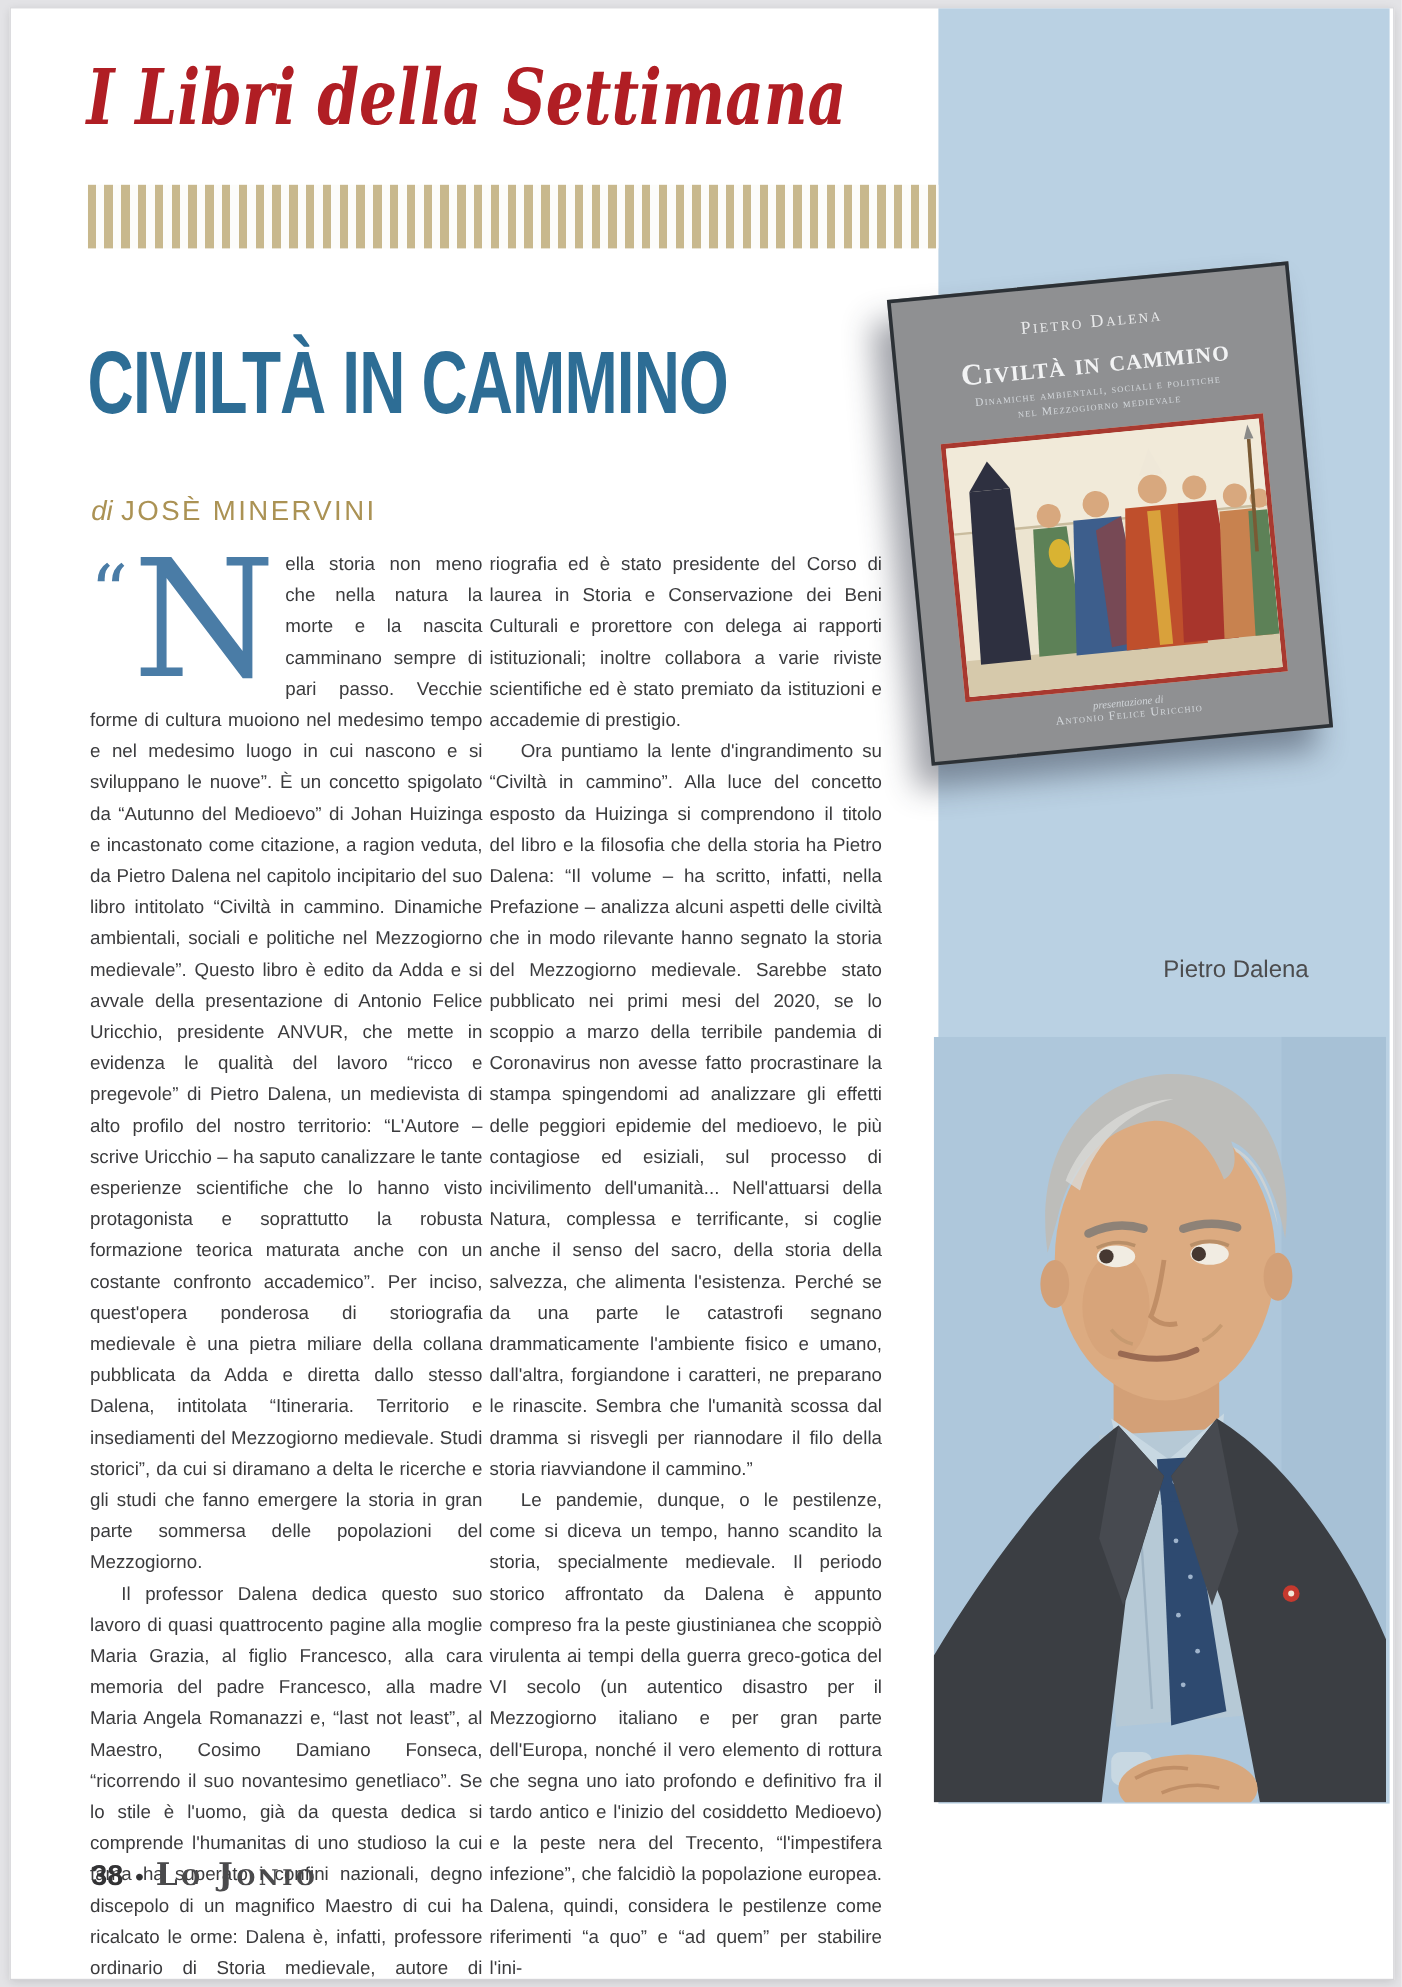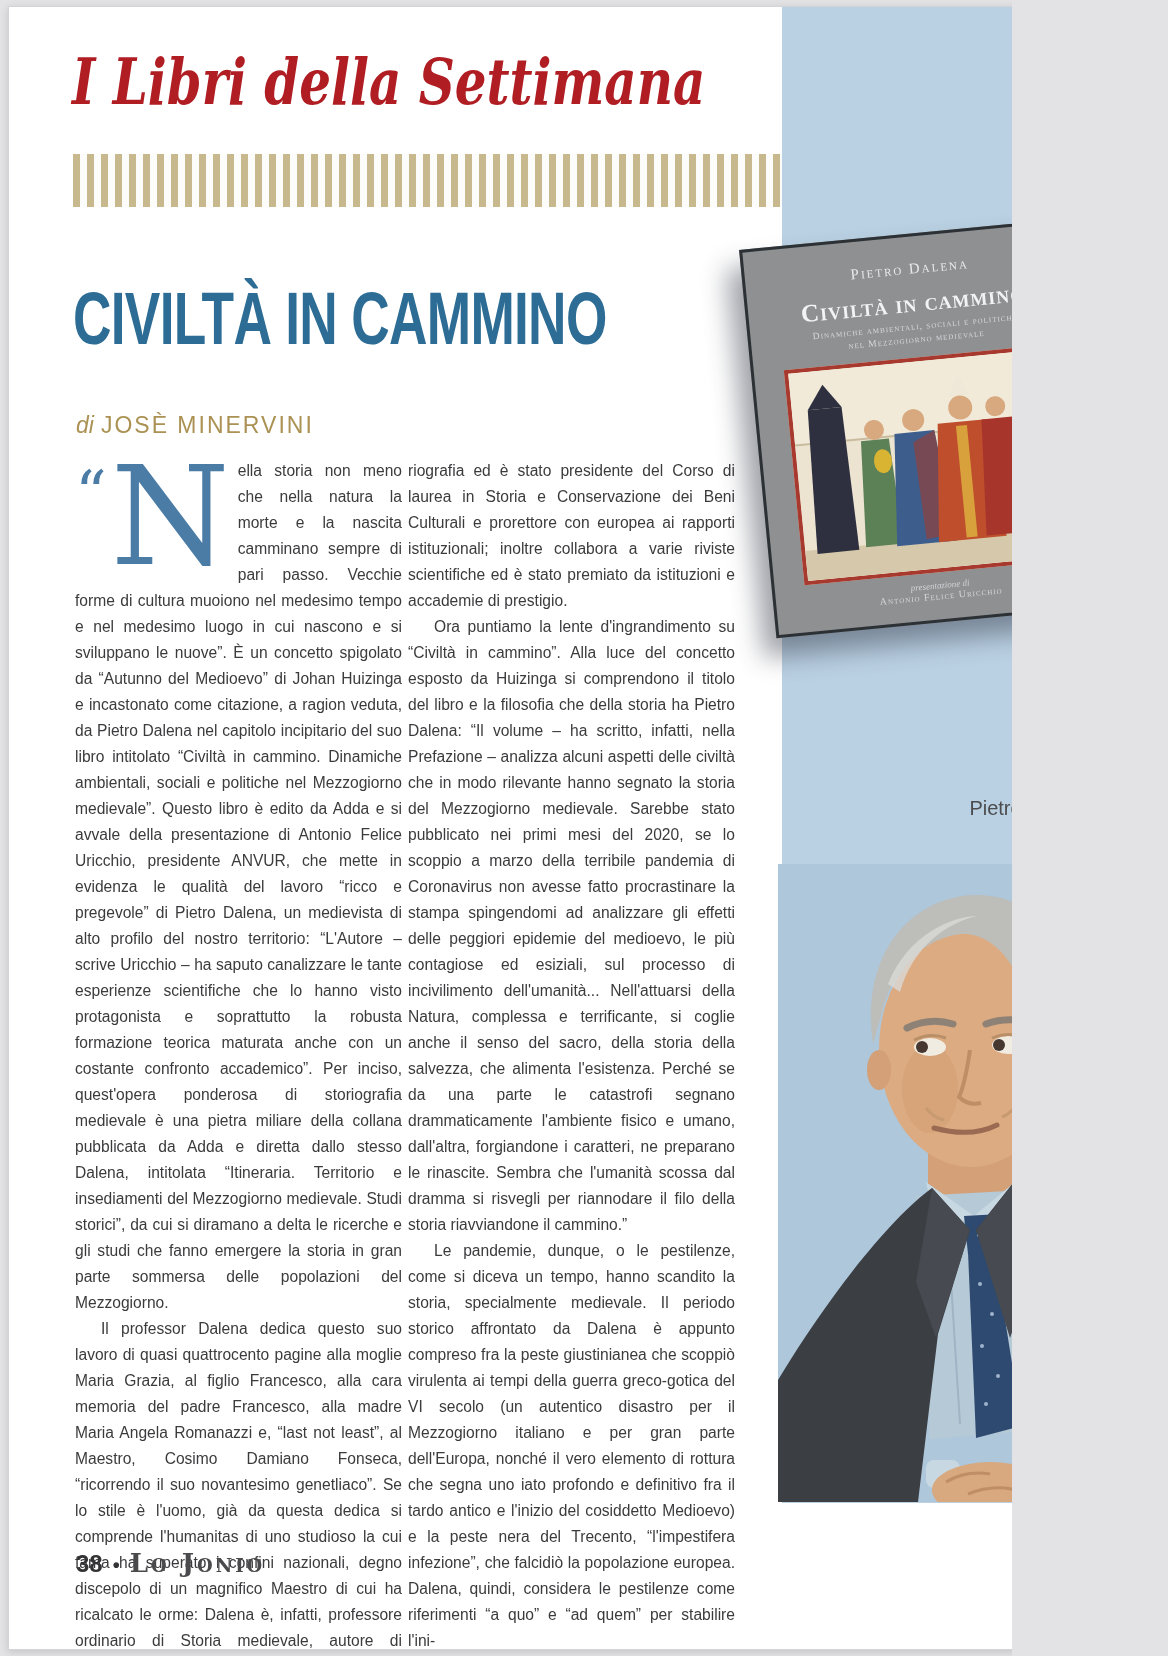--- a/index.html
+++ b/index.html
@@ -1,17 +1,17 @@
 <!DOCTYPE html>
 <html lang="it"><head>
 <meta charset="utf-8">
 <style>
   html,body{margin:0;padding:0;}
   body{background:#e3e3e6;font-family:"Liberation Sans",sans-serif;}
-  .stage{position:relative;width:1012px;height:1656px;background:#e3e3e6;overflow:hidden;}
+  .stage{position:relative;width:1168px;height:1656px;background:#e3e3e6;overflow:hidden;}
   .page{position:absolute;left:8px;top:6px;width:1152px;height:1642px;background:#ffffff;
         border:1px solid #d4d4d8;box-shadow:0 2px 8px rgba(0,0,0,.14);}
   .blue-panel{position:absolute;left:782px;top:7px;width:376px;height:1496px;background:#bad1e3;}
 
   .script-title{position:absolute;left:72px;top:44px;margin:0;font-family:"DejaVu Serif",serif;
         font-style:italic;font-weight:700;font-size:64px;color:#b01e24;
         transform:scaleX(.78);transform-origin:left top;white-space:nowrap;}
   .stripe-band{position:absolute;left:73px;top:154px;width:709px;height:53px;
         background:repeating-linear-gradient(90deg,#c8b88d 0 7px,#fcfcfa 7px 14px);}
 
@@ -73,21 +73,21 @@
     <p class="p">
       <span class="dc">
           <span class="dc-q">“</span>
           <span class="dc-n">N</span>
         </span><span>ella storia non meno che nella natura la morte e la nascita camminano sempre di pari passo. Vecchie forme di cultura muoiono nel medesimo tempo e nel medesimo luogo in cui nascono e si sviluppano le nuove”. È un concetto spigolato da “Autunno del Medioevo” di Johan Huizinga e incastonato come citazione, a ragion veduta, da Pietro Dalena nel capitolo incipitario del suo libro intitolato “Civiltà in cammino. Dinamiche ambientali, sociali e politiche nel Mezzogiorno medievale”. Questo libro è edito da Adda e si avvale della presentazione di Antonio Felice Uricchio, presidente ANVUR, che mette in evidenza le qualità del lavoro “ricco e pregevole” di Pietro Dalena, un medievista di alto profilo del nostro territorio: “L'Autore – scrive Uricchio – ha saputo canalizzare le tante esperienze scientifiche che lo hanno visto protagonista e soprattutto la robusta formazione teorica maturata anche con un costante confronto accademico”. Per inciso, quest'opera ponderosa di storiografia medievale è una pietra miliare della collana pubblicata da Adda e diretta dallo stesso Dalena, intitolata “Itineraria. Territorio e insediamenti del Mezzogiorno medievale. Studi storici”, da cui si diramano a delta le ricerche e gli studi che fanno emergere la storia in gran parte sommersa delle popolazioni del Mezzogiorno.</span>
     </p>
     <p class="p indent">Il professor Dalena dedica questo suo lavoro di quasi quattrocento pagine alla moglie Maria Grazia, al figlio Francesco, alla cara memoria del padre Francesco, alla madre Maria Angela Romanazzi e, “last not least”, al Maestro, Cosimo Damiano Fonseca, “ricorrendo il suo novantesimo genetliaco”. Se lo stile è l'uomo, già da questa dedica si comprende l'humanitas di uno studioso la cui fama ha superato i confini nazionali, degno discepolo di un magnifico Maestro di cui ha ricalcato le orme: Dalena è, infatti, professore ordinario di Storia medievale, autore di importanti opere di sto-</p>
   </div>
 
   <div class="col col2">
-    <p class="p">riografia ed è stato presidente del Corso di laurea in Storia e Conservazione dei Beni Culturali e prorettore con europea ai rapporti istituzionali; inoltre collabora a varie riviste scientifiche ed è stato premiato da istituzioni e accademie di prestigio.</p>
+    <p class="p">riografia ed è stato presidente del Corso di laurea in Storia e Conservazione dei Beni Culturali e prorettore con delega ai rapporti istituzionali; inoltre collabora a varie riviste scientifiche ed è stato premiato da istituzioni e accademie di prestigio.</p>
     <p class="p indent">Ora puntiamo la lente d'ingrandimento su “Civiltà in cammino”. Alla luce del concetto esposto da Huizinga si comprendono il titolo del libro e la filosofia che della storia ha Pietro Dalena: “Il volume – ha scritto, infatti, nella Prefazione – analizza alcuni aspetti delle civiltà che in modo rilevante hanno segnato la storia del Mezzogiorno medievale. Sarebbe stato pubblicato nei primi mesi del 2020, se lo scoppio a marzo della terribile pandemia di Coronavirus non avesse fatto procrastinare la stampa spingendomi ad analizzare gli effetti delle peggiori epidemie del medioevo, le più contagiose ed esiziali, sul processo di incivilimento dell'umanità... Nell'attuarsi della Natura, complessa e terrificante, si coglie anche il senso del sacro, della storia della salvezza, che alimenta l'esistenza. Perché se da una parte le catastrofi segnano drammaticamente l'ambiente fisico e umano, dall'altra, forgiandone i caratteri, ne preparano le rinascite. Sembra che l'umanità scossa dal dramma si risvegli per riannodare il filo della storia riavviandone il cammino.”</p>
     <p class="p indent">Le pandemie, dunque, o le pestilenze, come si diceva un tempo, hanno scandito la storia, specialmente medievale. Il periodo storico affrontato da Dalena è appunto compreso fra la peste giustinianea che scoppiò virulenta ai tempi della guerra greco-gotica del VI secolo (un autentico disastro per il Mezzogiorno italiano e per gran parte dell'Europa, nonché il vero elemento di rottura che segna uno iato profondo e definitivo fra il tardo antico e l'inizio del cosiddetto Medioevo) e la peste nera del Trecento, “l'impestifera infezione”, che falcidiò la popolazione europea. Dalena, quindi, considera le pestilenze come riferimenti “a quo” e “ad quem” per stabilire l'ini-</p>
   </div>
 
   <div class="book-cover">
     <div class="bc-author">Pietro Dalena</div>
     <div class="bc-title">Civiltà in cammino</div>
     <div class="bc-sub">
       <div>Dinamiche ambientali, sociali e politiche</div>
       <div>nel Mezzogiorno medievale</div>

